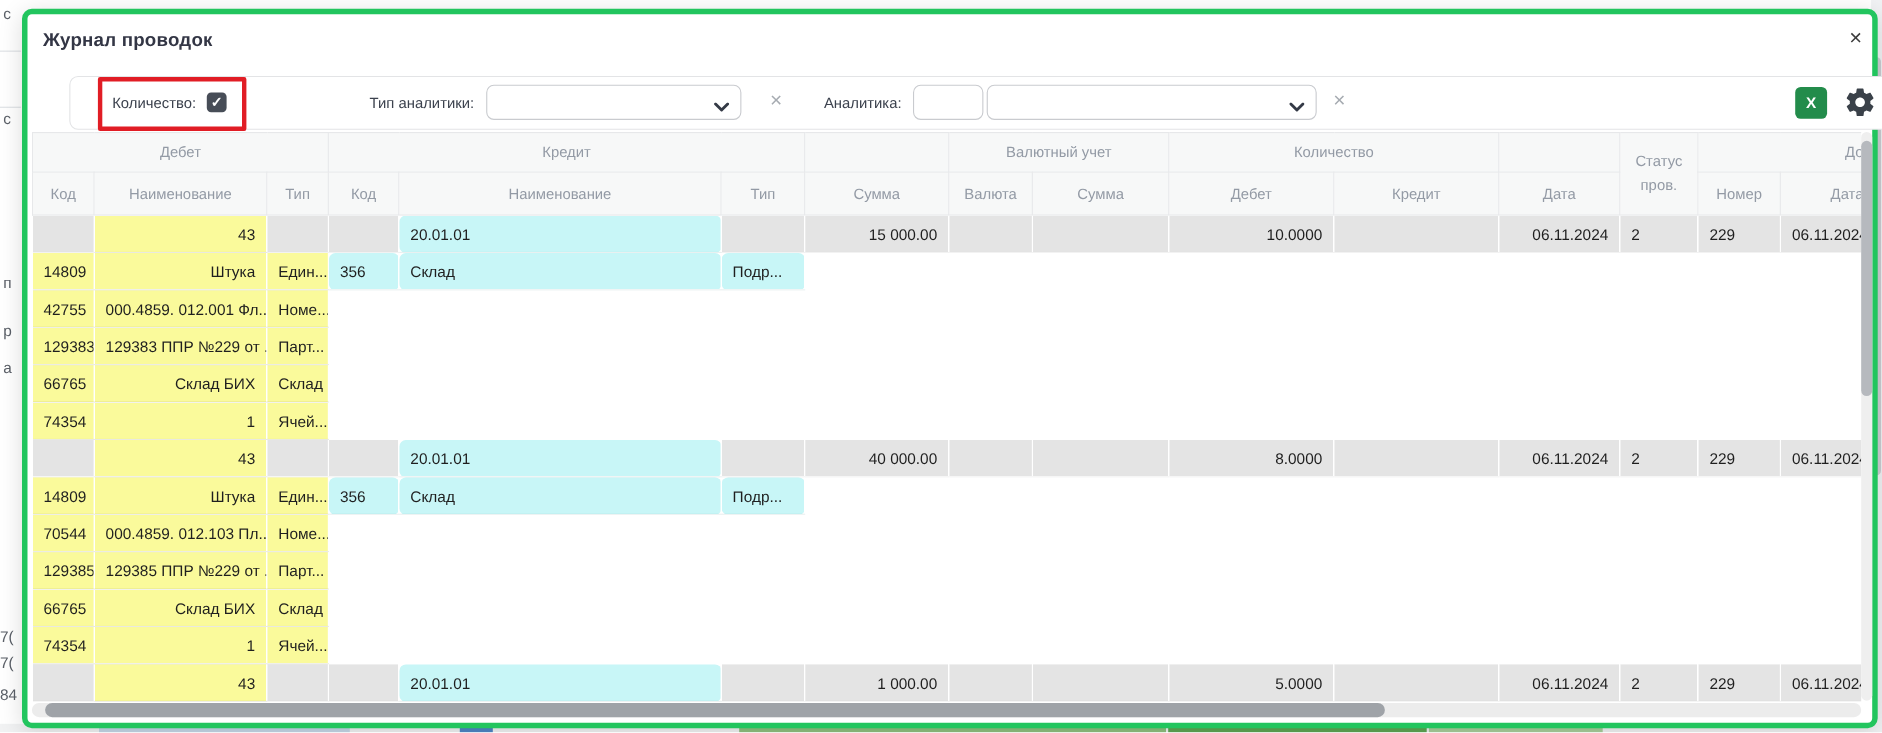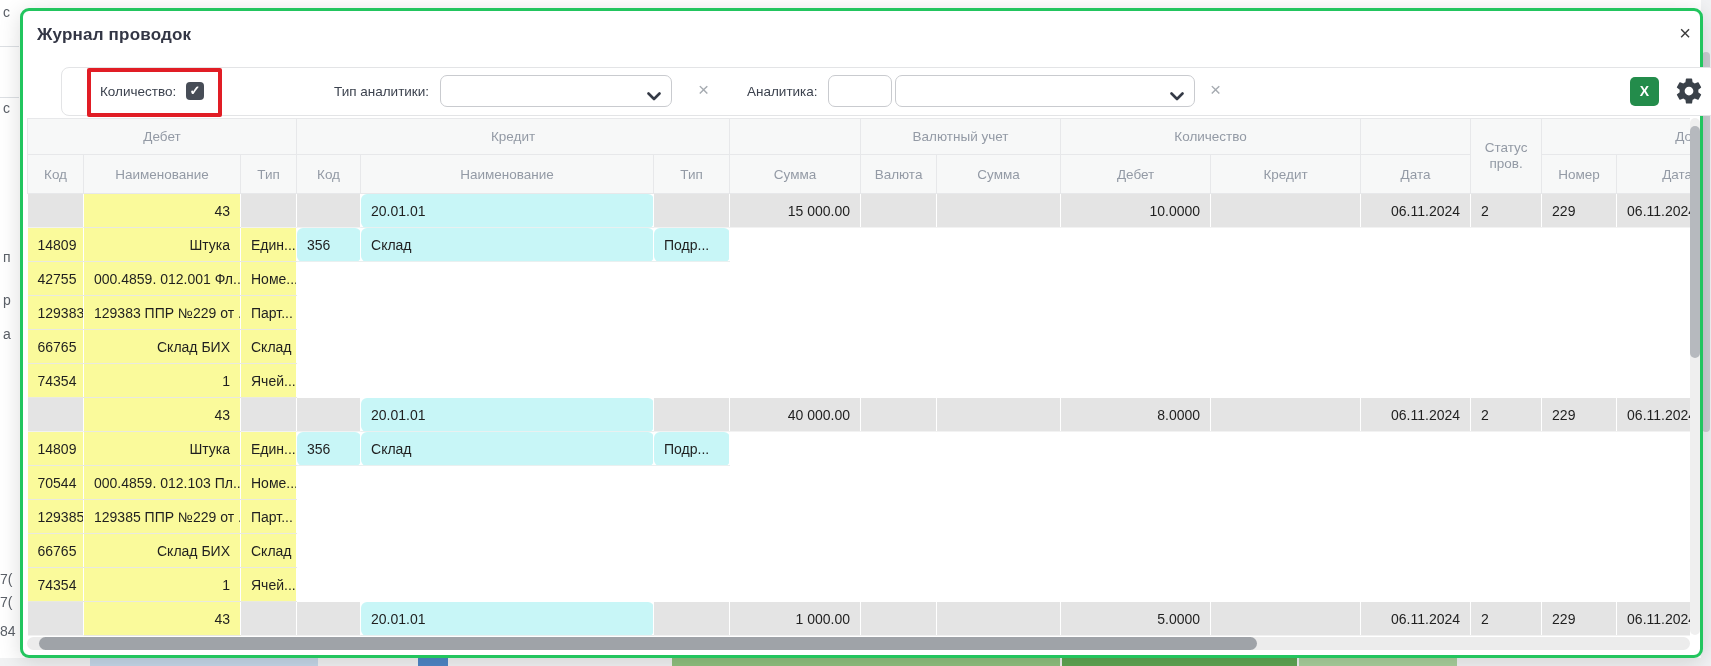--- a/index.html
+++ b/index.html
@@ -8,21 +8,21 @@
 
   
   .page-frag{position:absolute;font-size:14px;color:#5b6068;}
   .page-hline{position:absolute;height:1px;background:#dde0e4;}
   .page-block{position:absolute;height:8px;bottom:0;}
   .page-vscroll{position:absolute;right:0;top:0;width:10px;height:666px;background:#f1f2f4;}
   .page-vscroll .pthumb{position:absolute;left:1px;width:8px;top:52px;height:380px;background:#cbcdd2;border-radius:4px;}
 
   
   .dialog{position:absolute;left:20px;top:8px;width:1677px;height:644px;background:#fff;
-          border:3px solid #22c55e;border-radius:9px;box-shadow:0 4px 22px rgba(0,0,0,.14);}
+          border:5px solid #22c55e;border-radius:9px;box-shadow:0 4px 22px rgba(0,0,0,.14);}
   .dlg-title{position:absolute;left:14px;top:14px;font-size:17px;font-weight:700;color:#333645;letter-spacing:.2px;}
   .dlg-close{position:absolute;left:1648px;top:8px;width:28px;height:28px;font-size:20px;color:#3c3c3c;
              text-align:center;line-height:28px;cursor:pointer;font-weight:400;}
 
   
   .toolbar{position:absolute;left:10px;top:56px;width:1655px;height:47px;border:1px solid #e3e4e6;border-radius:8px;background:#fff;margin-left:28px;}
   .tb-label{position:absolute;top:16px;font-size:13.5px;color:#3c424e;}
   .annot-red{position:absolute;left:25px;top:0px;width:127px;height:41px;border:4px solid #e11d25;border-radius:2px;pointer-events:none;}
   .checkbox{position:absolute;left:124px;top:14px;width:18px;height:18px;background:#474d57;border-radius:4px;
             color:#fff;font-size:13px;line-height:18px;text-align:center;font-weight:700;cursor:pointer;}
@@ -35,21 +35,21 @@
              font-size:14px;font-weight:700;text-align:center;line-height:29px;cursor:pointer;}
   .gear{position:absolute;left:1612px;top:8px;width:30px;height:30px;cursor:pointer;}
 
   
   .tablewrap{position:absolute;left:4px;top:107px;width:1663px;height:600px;overflow:hidden;}
   table.grid{border-collapse:collapse;table-layout:fixed;width:1689px;}
   .grid th{background:#f7f8f8;border:1px solid #e7e8ea;color:#939aa5;font-weight:400;font-size:13.5px;
            text-align:center;padding:0 4px;box-sizing:border-box;overflow:hidden;white-space:nowrap;}
   .grid tr.hg th{height:36px;}
   .grid tr.hc th{height:39px;}
-  .grid th.wrap2{white-space:normal;line-height:16px;}
+  .grid th.wrap2{white-space:normal;line-height:22px;}
   .grid th.ar{text-align:right;padding-right:24px;}
   .grid td{height:34px;padding:0 10px;font-size:14px;color:#1f1f1f;box-sizing:border-box;overflow:hidden;
            white-space:nowrap;border-right:1px solid transparent;border-bottom:1px solid transparent;background:#fff;}
   .grid td.num{text-align:right;}
   .grid td.y{background:#fafa9b;border-right-color:rgba(255,255,255,.85);border-bottom-color:rgba(120,120,60,.16);text-align:right;}
   .grid td.cy{background:#c8f6f7;border-right-color:rgba(255,255,255,.85);border-bottom-color:rgba(70,130,130,.12);border-radius:6px;}
   .grid td.g{background:#e4e4e4;border-right-color:rgba(255,255,255,.85);border-bottom-color:rgba(0,0,0,.05);margin-top:44px;}
 
   
   .vscroll{position:absolute;left:1667px;top:107px;width:10px;height:517px;background:#efefef;border-radius:5px;}

